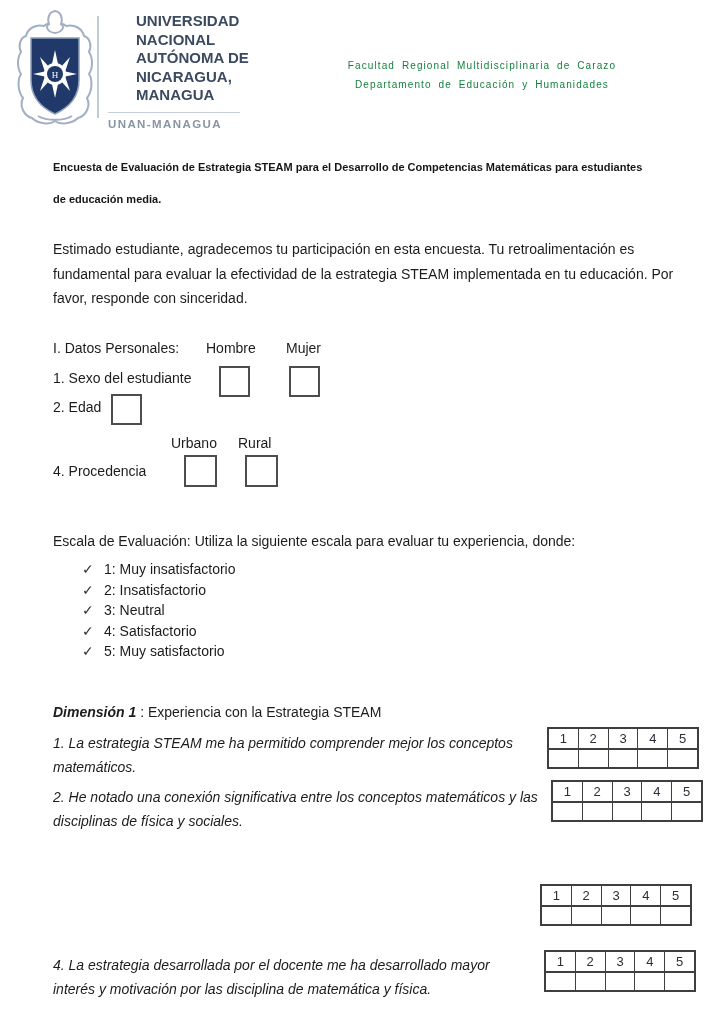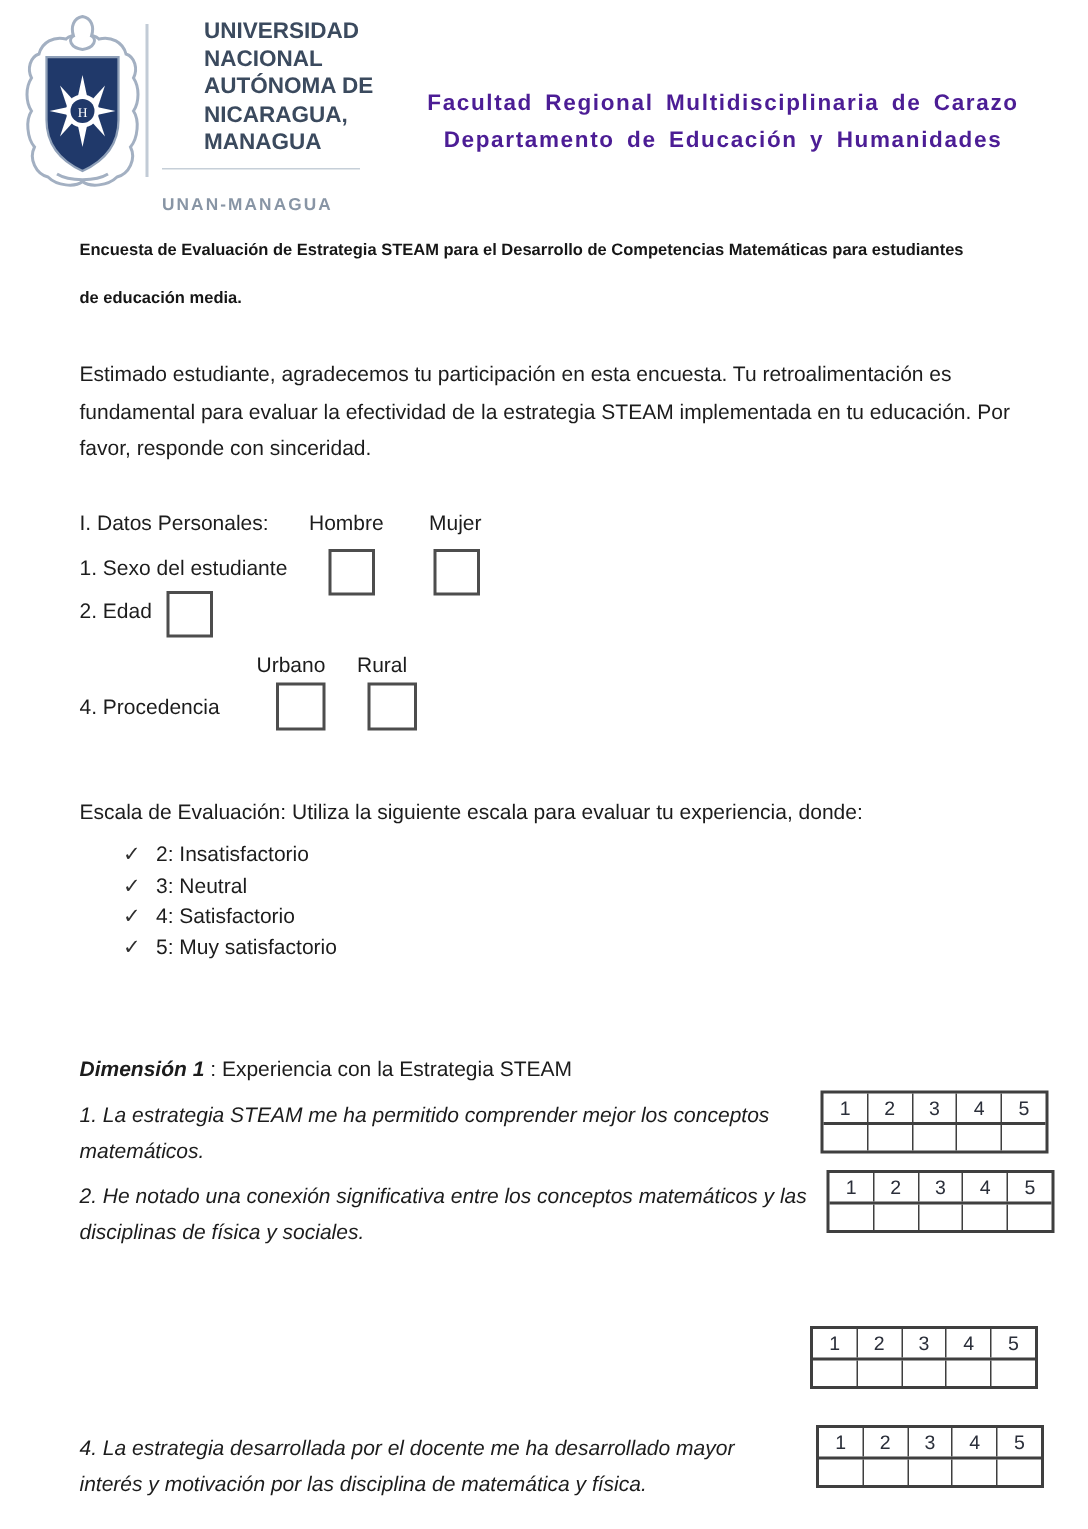--- a/index.html
+++ b/index.html
@@ -12,26 +12,26 @@
 
   
   .logo { position:absolute; left:16px; top:8px; }
   .v-divider { position:absolute; left:97px; top:16px; width:2px; height:102px; background:#c2cbd6; }
   .univ-name {
     position:absolute; left:108px; top:12px; width:140px;
     font-weight:bold; font-size:15px; line-height:18.5px; color:#3b4a5e;margin-left:28px;
   }
   .univ-acronym {
     position:absolute; left:108px; top:112px; width:132px;
-    padding-top:18px; border-top:1px solid #c6cfd8;
+    padding-top:5px; border-top:1px solid #c6cfd8;
     font-weight:bold; font-size:11.5px; letter-spacing:1.4px; color:#8895a5;
   }
   .faculty {
     position:absolute; left:262px; top:60px; width:440px; text-align:center;
-    font-weight:bold; font-size:15px; color:#4c1d95;
+    font-weight:normal; font-size:10px; color:#15803d;
     letter-spacing:1.1px; word-spacing:3px;
   }
   .faculty div + div { margin-top:8px; }
 
   
   .doc-title {
     position:absolute; left:53px; top:151px; width:600px;
     font-weight:bold; font-size:11px; line-height:32px; color:#161616;
   }
   .intro {
@@ -123,20 +123,21 @@
 
   <span class="lbl" style="left:171px; top:435px;">Urbano</span>
   <span class="lbl" style="left:238px; top:435px;">Rural</span>
 
   <span class="lbl" style="left:53px; top:463px;">4. Procedencia</span>
   <span class="cbx" style="left:184px; top:455px; width:33px; height:32px;"></span>
   <span class="cbx" style="left:245px; top:455px; width:33px; height:32px;"></span>
 
   <div class="scale-intro">Escala de Evaluación: Utiliza la siguiente escala para evaluar tu experiencia, donde:</div>
   <div class="scale-list">
+      <div class="scale-item"><span class="check">✓</span><span>1: Muy insatisfactorio</span></div>
       <div class="scale-item"><span class="check">✓</span><span>2: Insatisfactorio</span></div>
       <div class="scale-item"><span class="check">✓</span><span>3: Neutral</span></div>
       <div class="scale-item"><span class="check">✓</span><span>4: Satisfactorio</span></div>
       <div class="scale-item"><span class="check">✓</span><span>5: Muy satisfactorio</span></div>
     </div>
 
   <div class="dim-heading">
     <span class="dim-label">Dimensión 1</span><span> : Experiencia con la Estrategia STEAM</span>
   </div>
 

